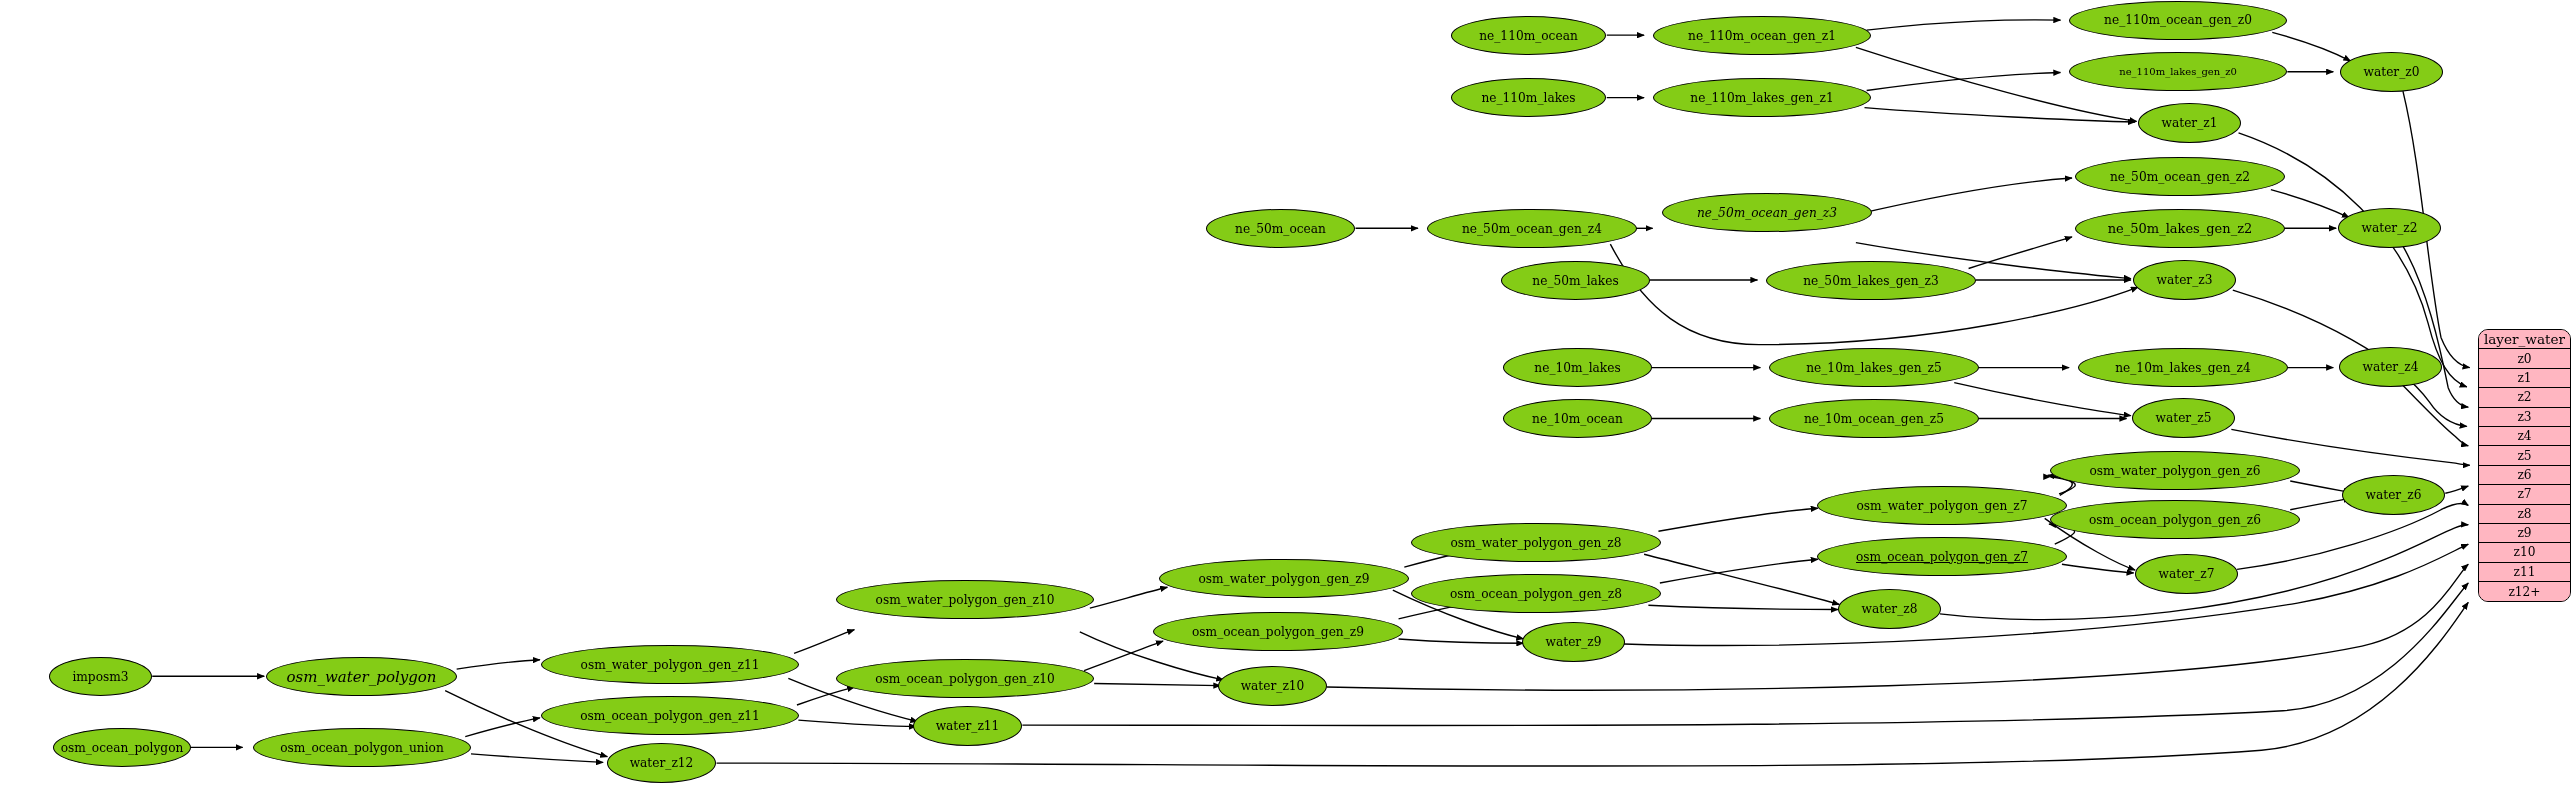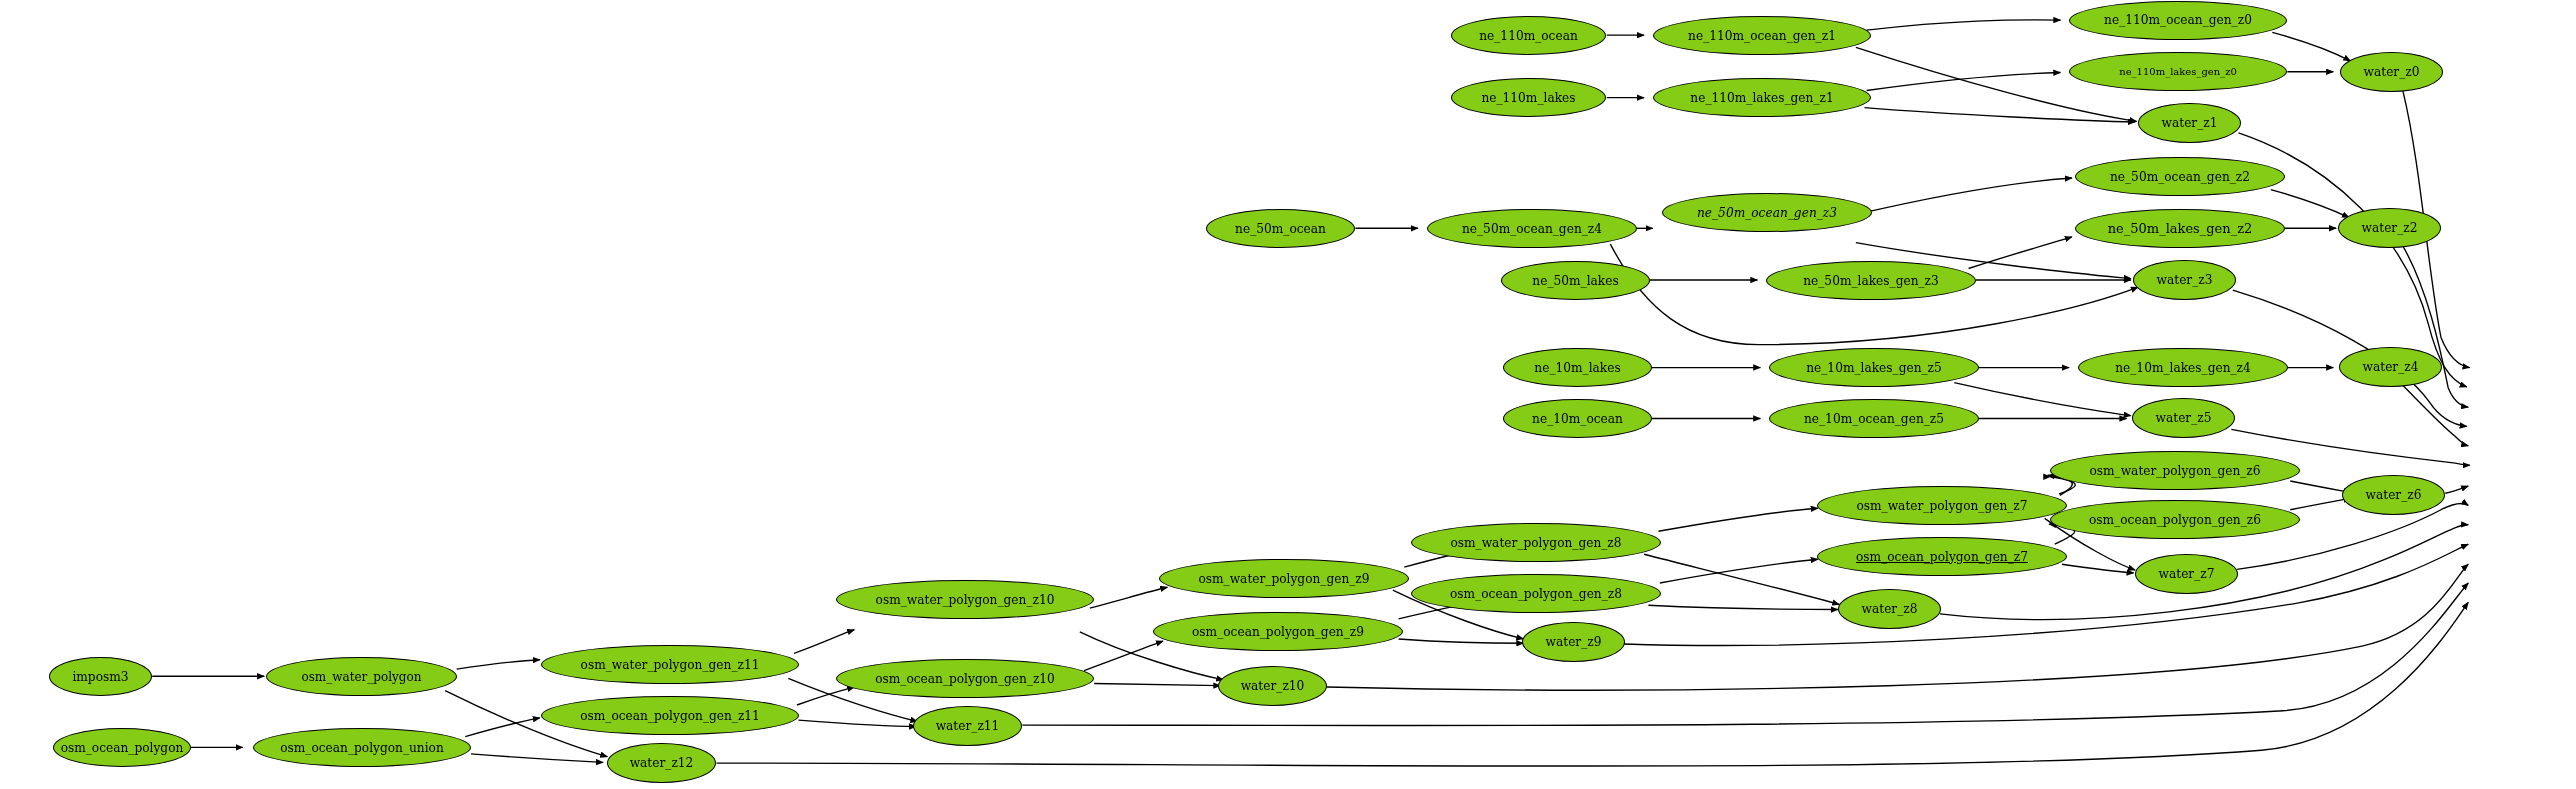--- a/index.html
+++ b/index.html
@@ -239,21 +239,21 @@
       <div class="node" style="left: 1838px; top: 589px; width: 103px; height: 40px;">
         <span style="font-size: 12.2px;">water_z8</span>
       </div>
       <div class="node" style="left: 1522px; top: 622px; width: 103px; height: 40px;">
         <span style="font-size: 12.2px;">water_z9</span>
       </div>
       <div class="node" style="left: 49px; top: 657px; width: 103px; height: 39px;">
         <span style="font-size: 12.2px;">imposm3</span>
       </div>
       <div class="node" style="left: 266px; top: 657px; width: 191px; height: 39px;">
-        <span style="font-size: 12px;">osm_water_polygon</span>
+        <span style="font-size: 15px; font-style: italic;">osm_water_polygon</span>
       </div>
       <div class="node" style="left: 541px; top: 645px; width: 258px; height: 39px;">
         <span style="font-size: 12.2px;">osm_water_polygon_gen_z11</span>
       </div>
       <div class="node" style="left: 836px; top: 659px; width: 258px; height: 39px;">
         <span style="font-size: 12.2px;">osm_ocean_polygon_gen_z10</span>
       </div>
       <div class="node" style="left: 1218px; top: 666px; width: 109px; height: 40px;">
         <span style="font-size: 12.2px;">water_z10</span>
       </div>
@@ -267,15 +267,31 @@
         <span style="font-size: 12.2px;">osm_ocean_polygon</span>
       </div>
       <div class="node" style="left: 253px; top: 728px; width: 218px; height: 39px;">
         <span style="font-size: 12.2px;">osm_ocean_polygon_union</span>
       </div>
       <div class="node" style="left: 607px; top: 743px; width: 109px; height: 40px;">
         <span style="font-size: 12.2px;">water_z12</span>
       </div>
     </div>
 
+  <div class="tbl" id="layer-table" style="left: 2478px; top: 329px; width: 93px;">
+      <div class="trow thead" style="height: 19.4px;">layer_water</div>
+      <div class="trow" style="height: 19.4px; font-size: 12.2px;">z0</div>
+      <div class="trow" style="height: 19.4px; font-size: 12.2px;">z1</div>
+      <div class="trow" style="height: 19.4px; font-size: 12.2px;">z2</div>
+      <div class="trow" style="height: 19.4px; font-size: 12.2px;">z3</div>
+      <div class="trow" style="height: 19.4px; font-size: 12.2px;">z4</div>
+      <div class="trow" style="height: 19.4px; font-size: 12.2px;">z5</div>
+      <div class="trow" style="height: 19.4px; font-size: 12.2px;">z6</div>
+      <div class="trow" style="height: 19.4px; font-size: 12.2px;">z7</div>
+      <div class="trow" style="height: 19.4px; font-size: 12.2px;">z8</div>
+      <div class="trow" style="height: 19.4px; font-size: 12.2px;">z9</div>
+      <div class="trow" style="height: 19.4px; font-size: 12.2px;">z10</div>
+      <div class="trow" style="height: 19.4px; font-size: 12.2px;">z11</div>
+      <div class="trow" style="height: 19.4px; font-size: 12.2px;">z12+</div>
+    </div>
 
 </div>
 
 
 </body></html>

